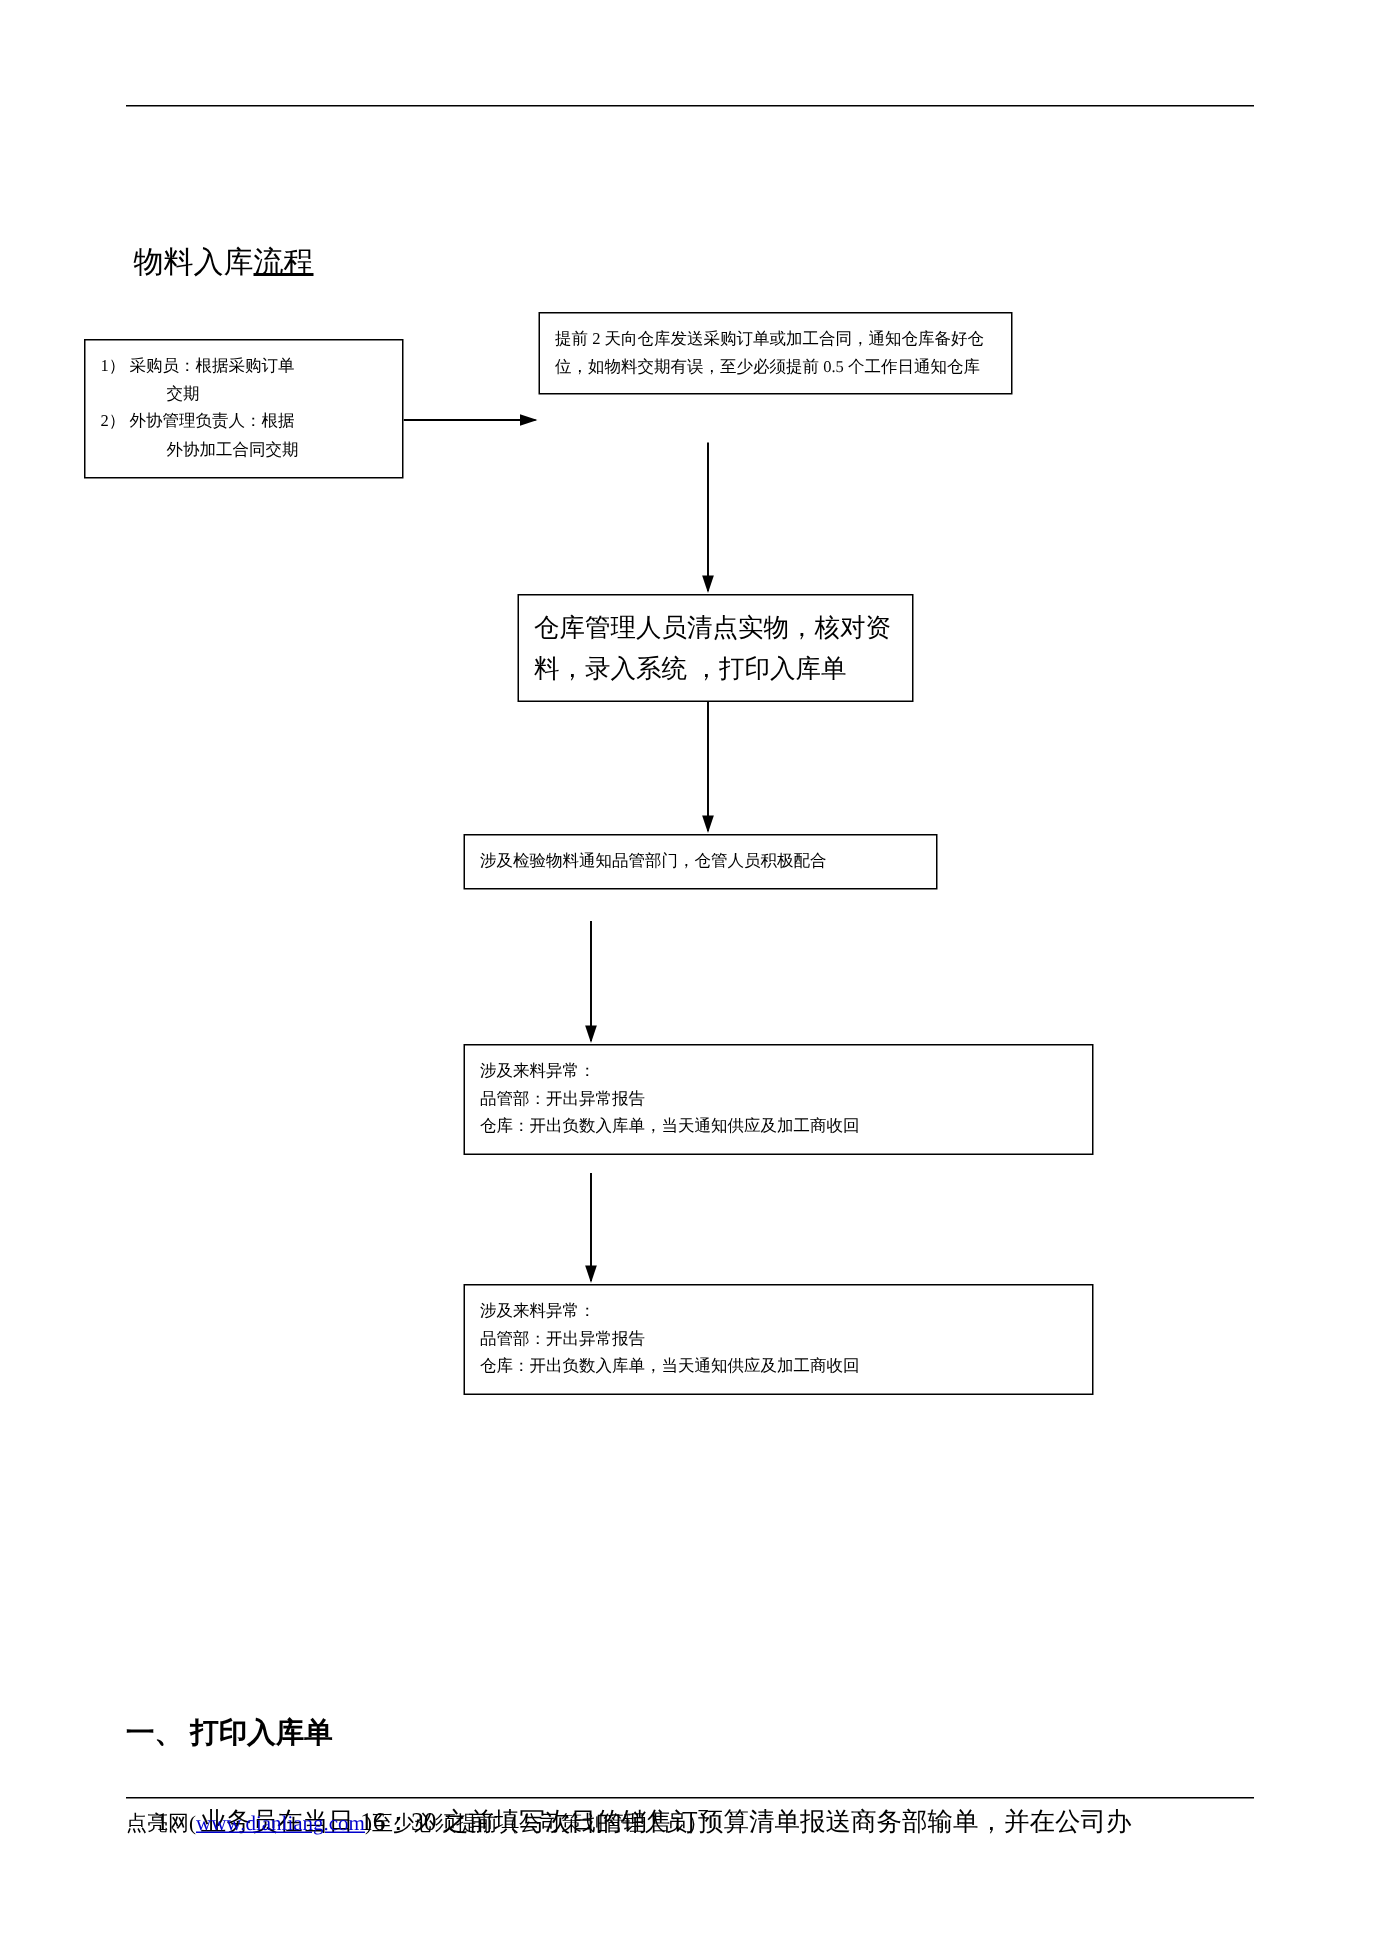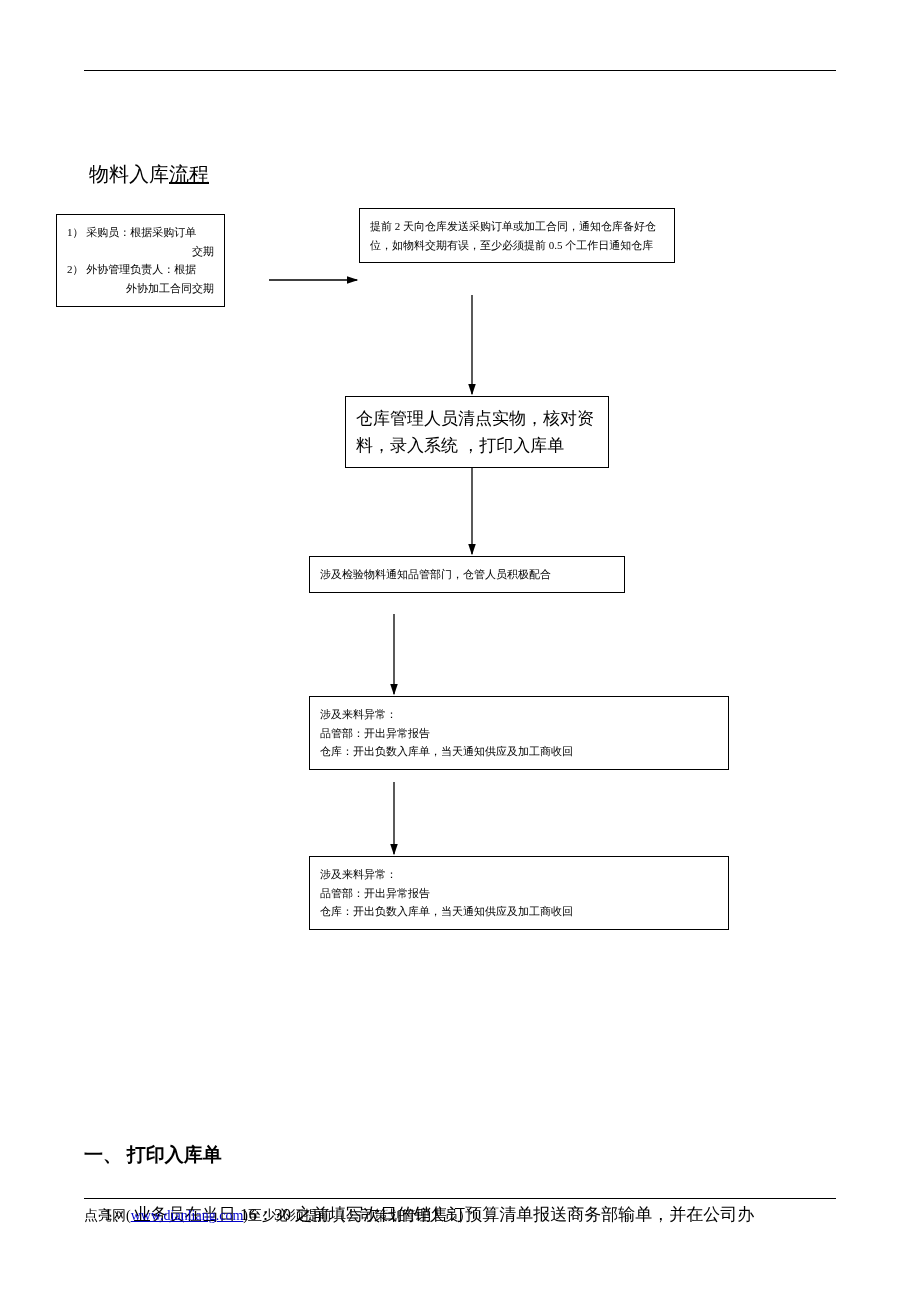--- a/index.html
+++ b/index.html
@@ -34,23 +34,23 @@
     height: 770px;
   }
   .box {
     position: absolute;
     border: 1px solid #000;
     background: #fff;
     font-size: 11px;
     line-height: 1.7;
     padding: 8px 10px;
   }
-  .box1 { left: -28px; top: 12px; width: 169px; }
+  .box1 { left: -28px; top: 24px; width: 213px; }
   .box1 .item { padding-left: 28px; text-indent: -28px; }
-  .box1 .indent { padding-left: 44px; text-indent: 0; text-align: right; }
+  .box1 .indent { padding-left: 44px; text-indent: 0; }
   .box2 { left: 275px; top: 6px; width: 316px; }
   .box3 { left: 261px; top: 194px; width: 264px; font-size: 17px; line-height: 1.6; }
   .box4 { left: 225px; top: 354px; width: 316px; }
   .box5 { left: 225px; top: 494px; width: 420px; }
   .box6 { left: 225px; top: 654px; width: 420px; }
   svg.connector {
     position: absolute;
     left: 0; top: 0;
     width: 752px; height: 770px;
     pointer-events: none;

